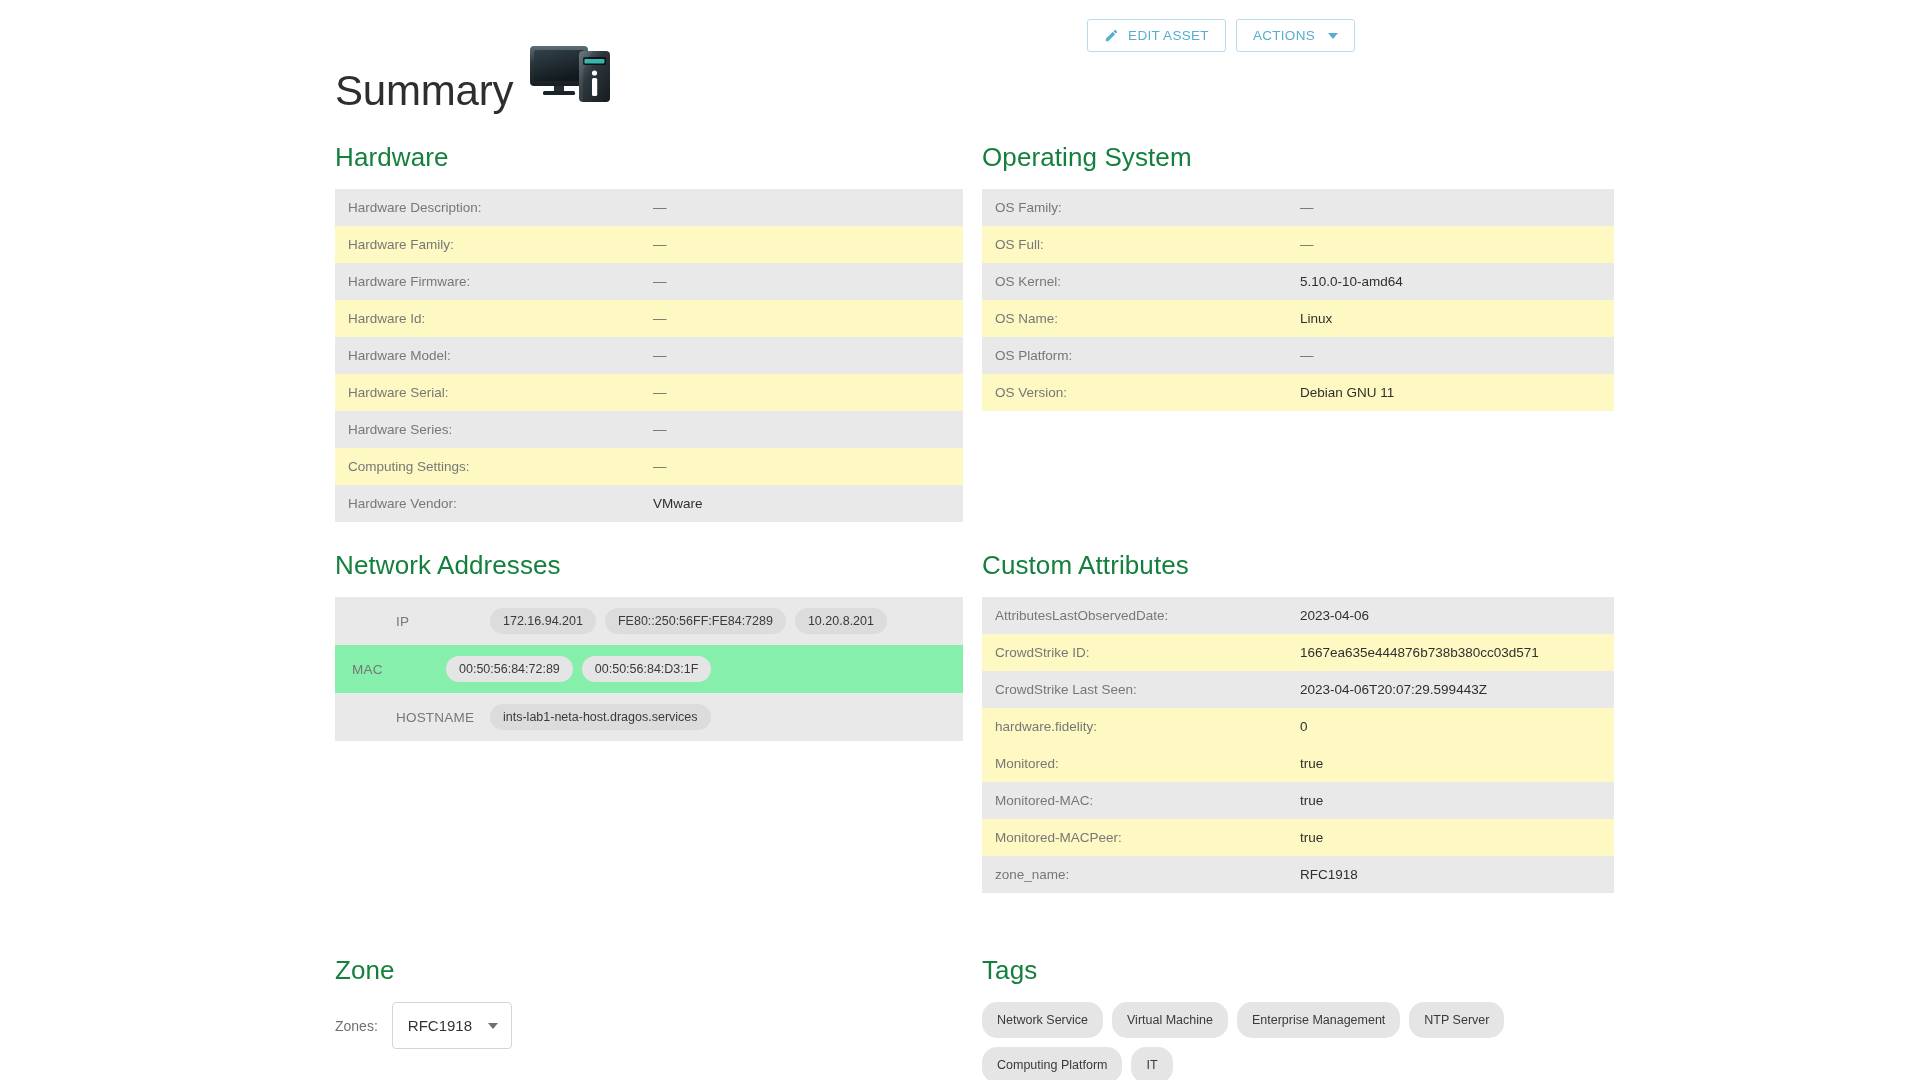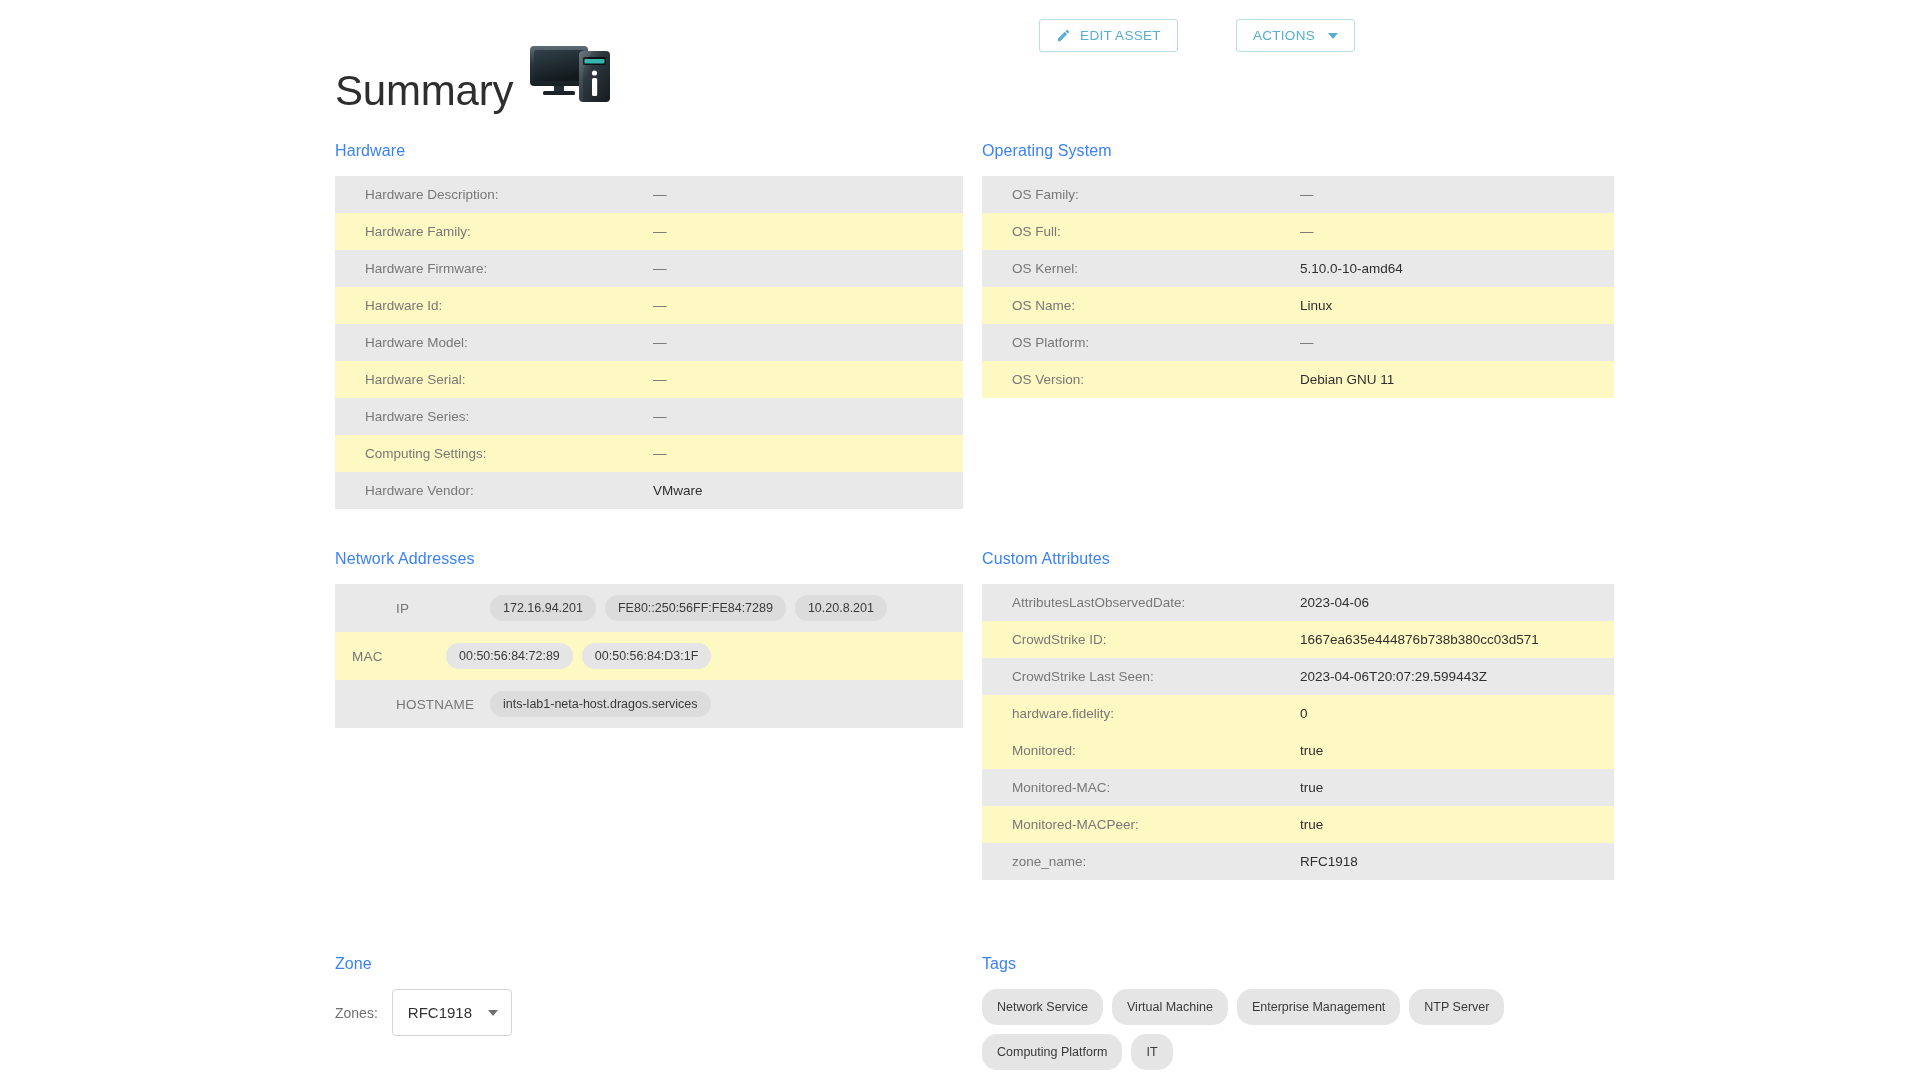--- a/index.html
+++ b/index.html
@@ -35,21 +35,20 @@
     border: 1px solid #b9dcea;
     border-radius: 3px;
     background: #ffffff;
     color: #57aecf;
     font-size: 13.5px;
     letter-spacing: 0.3px;
     font-family: "Liberation Sans", sans-serif;
     cursor: pointer;
     white-space: nowrap;
     box-sizing: border-box;
-    margin-left: 48px;
   }
   .pencil-ic { display: block; }
   .caret {
     width: 0; height: 0;
     border-left: 5px solid transparent;
     border-right: 5px solid transparent;
     border-top: 6px solid #57aecf;
     margin-left: 4px;
   }
 
@@ -70,60 +69,60 @@
     letter-spacing: -0.2px;
     margin-top: 40px;
   }
   .asset-icon { display: block; }
 
   
   .col-left  { position: absolute; left: 335px;  width: 628px; }
   .col-right { position: absolute; left: 982px;  width: 632px; }
 
   .sec-h {
-    font-size: 16px;
+    font-size: 26px;
     font-weight: 400;
-    color: #3b82f6;
+    color: #15803d;
     letter-spacing: 0.1px;
     margin: 0 0 16px 0;
   }
 
   
   .attr-table { width: 100%; }
   .attr-row {
     display: flex;
     align-items: center;
     height: 37px;
     background: #fef9c3;
     box-sizing: border-box;
   }
   .attr-row.alt { background: #e9e9e9; }
   .attr-label {
     width: 318px;
-    padding-left: 30px;
+    padding-left: 13px;
     font-size: 13.5px;
     color: #777777;
     box-sizing: border-box;
     white-space: nowrap;
     overflow: hidden;
   }
   .attr-value {
     font-size: 13.5px;
     color: #2f2f2f;
     white-space: nowrap;
     overflow: hidden;
   }
   .attr-value.dash { color: #6d6d6d; }
 
   
   .net-row {
     display: flex;
     align-items: center;
     height: 48px;
-    background: #fef9c3;
+    background: #86efac;
     box-sizing: border-box;
   }
   .net-row.alt { background: #e9e9e9; padding-left: 44px; }
   .net-label {
     width: 111px;
     padding-left: 17px;
     font-size: 13.5px;
     color: #777777;
     box-sizing: border-box;
     letter-spacing: 0.2px;

